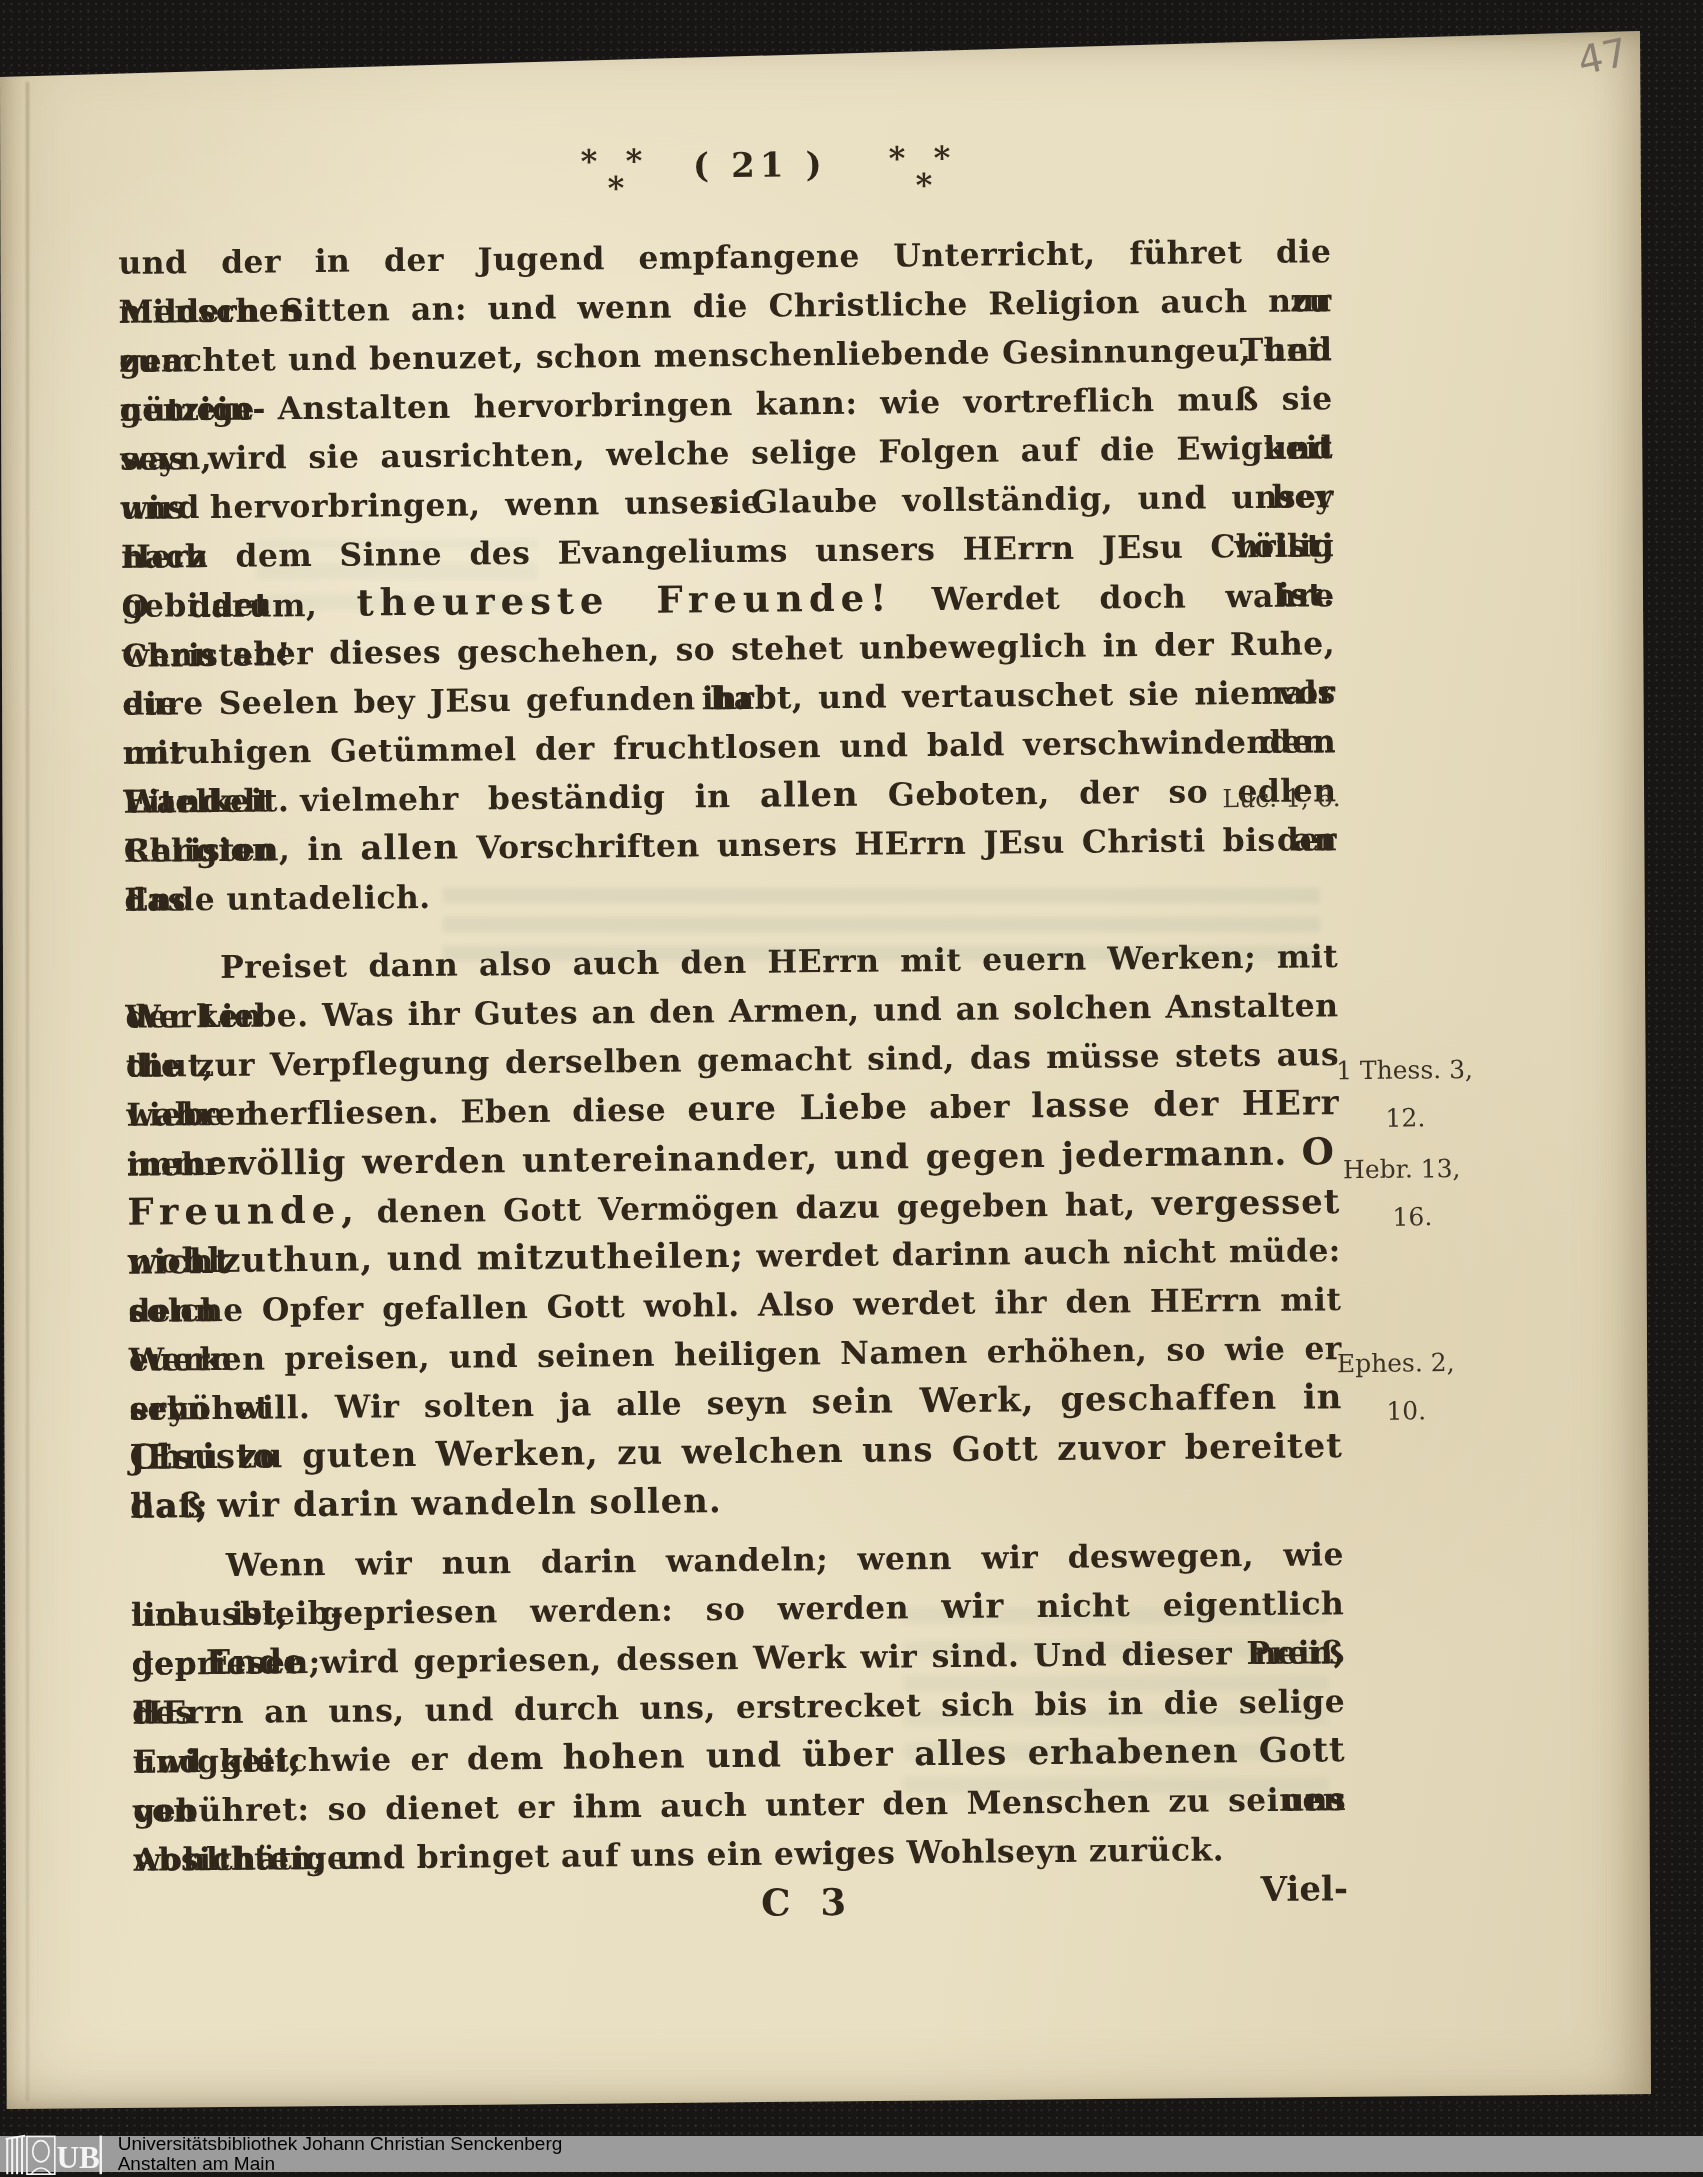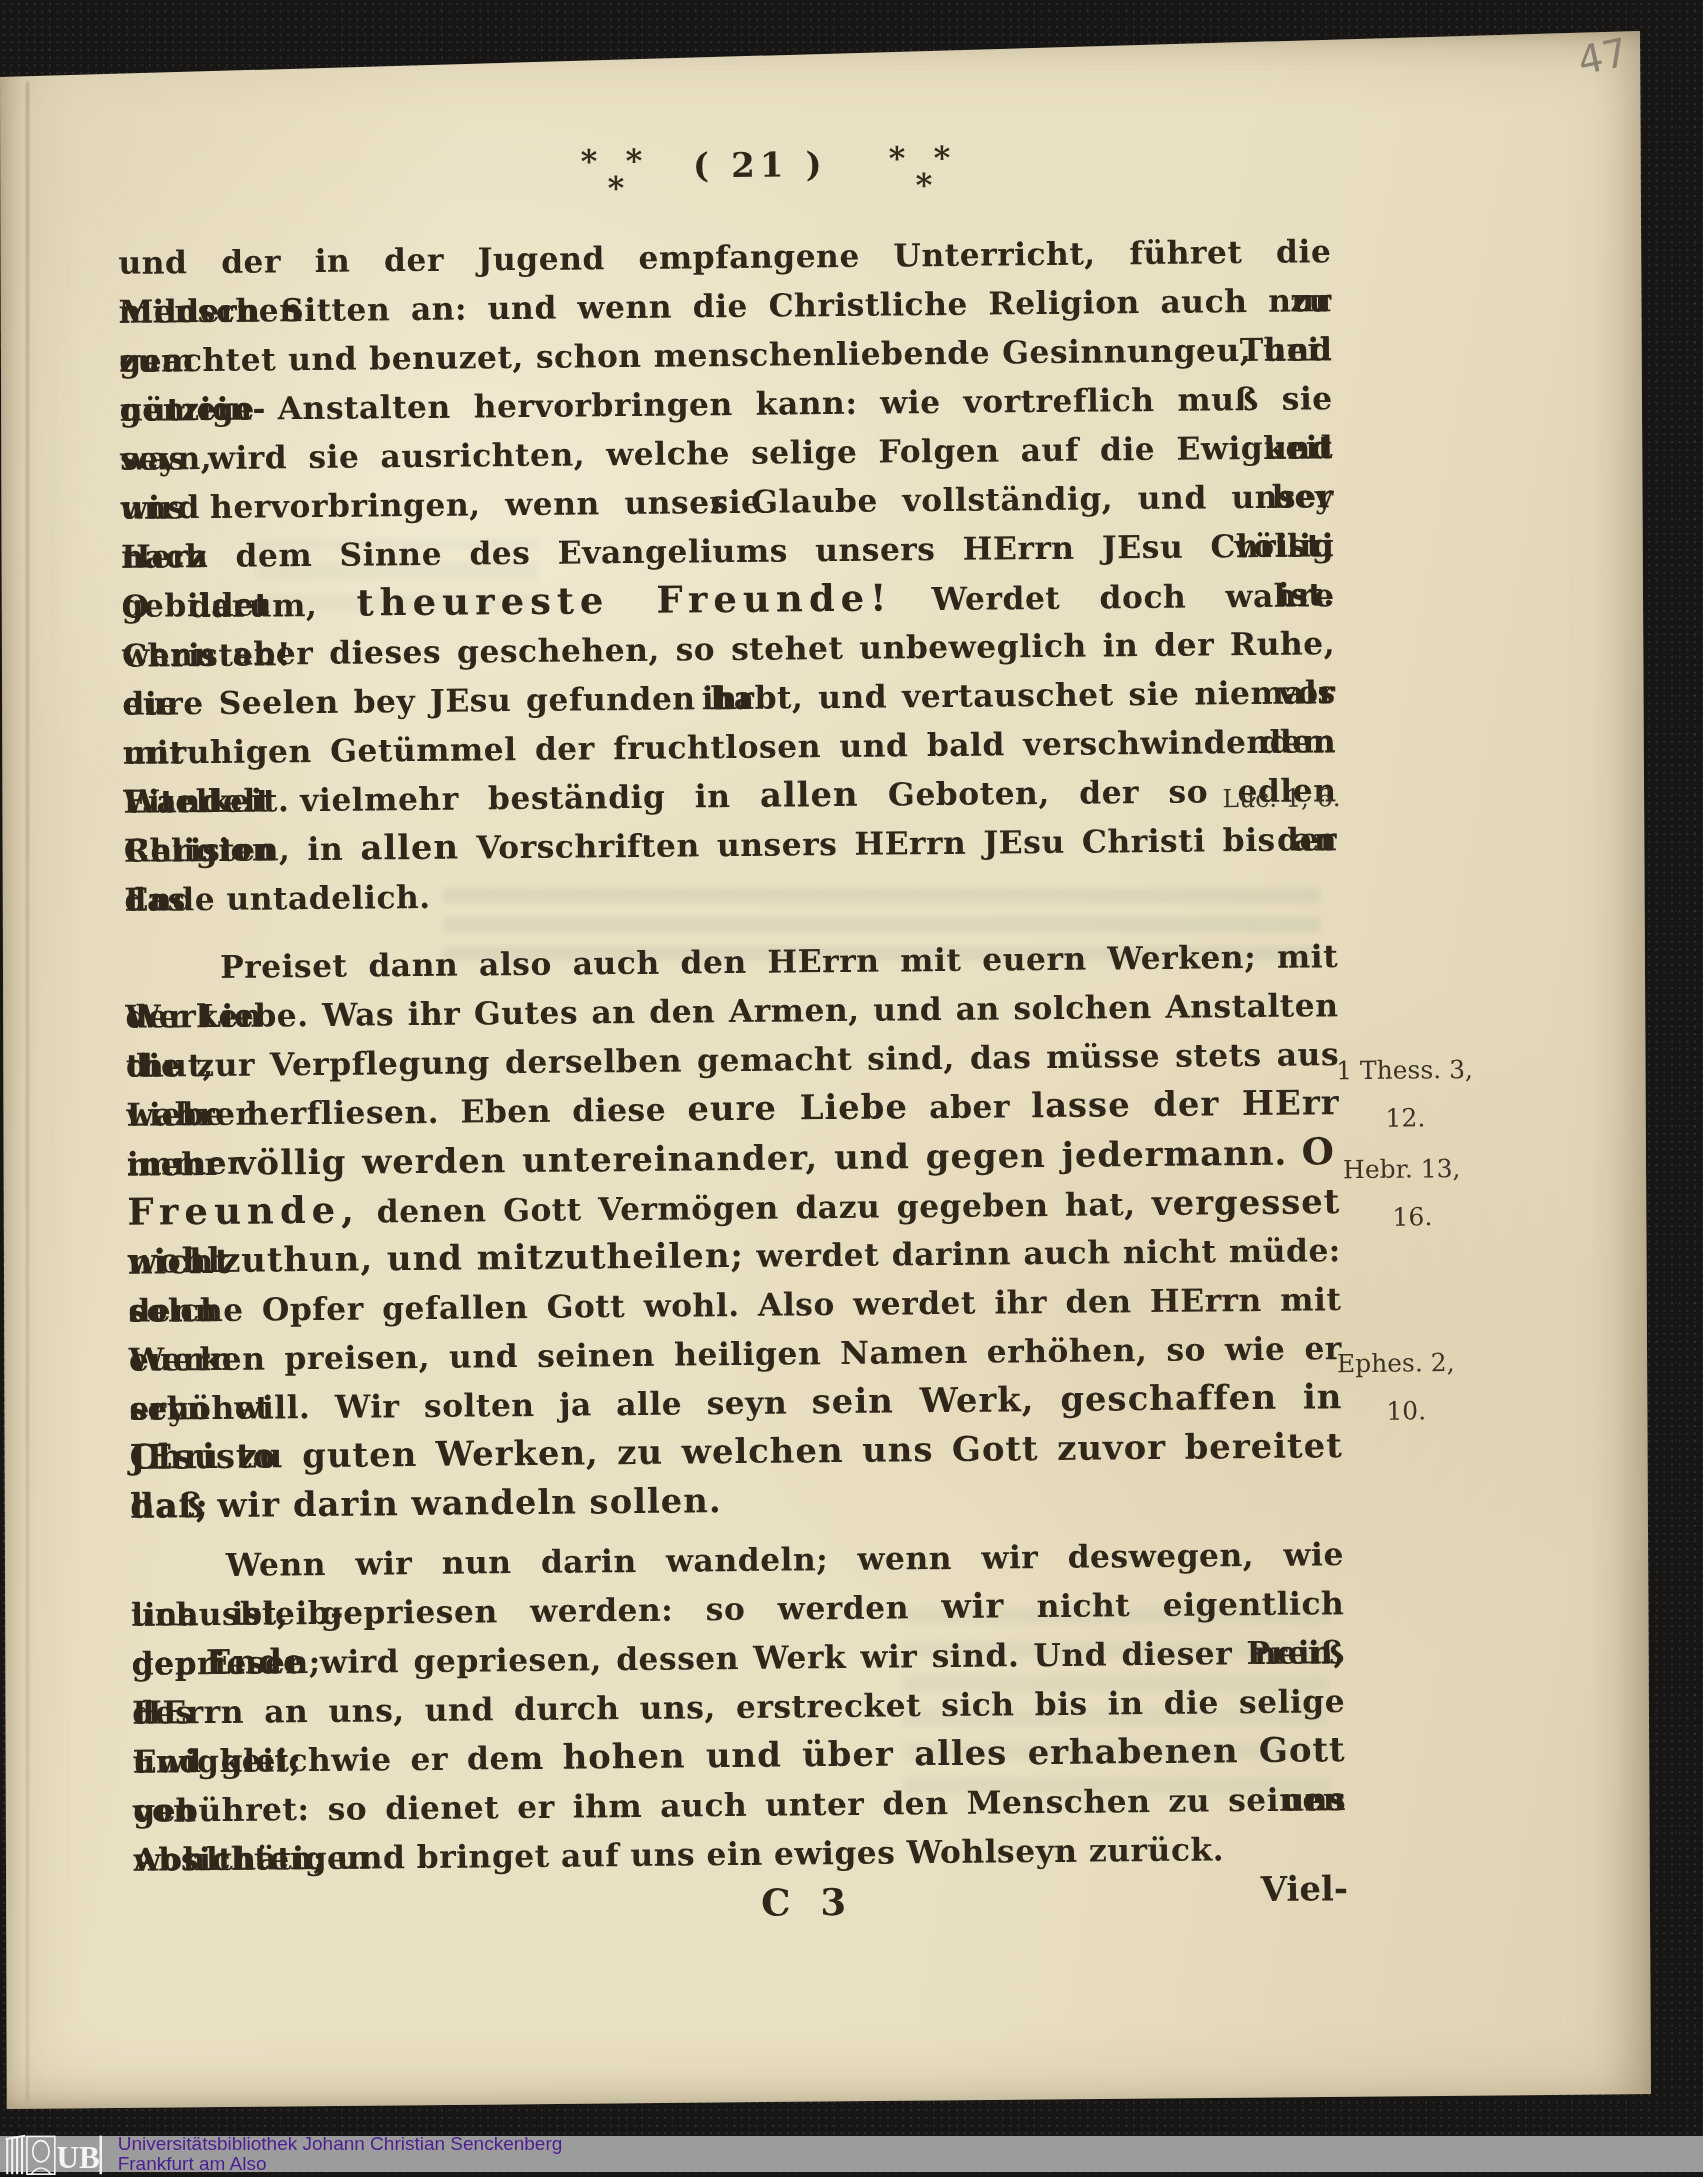--- a/index.html
+++ b/index.html
@@ -77,21 +77,21 @@
     position:absolute;left:1578px;top:34px;font-family:"DejaVu Sans",sans-serif;
     font-size:39px;color:#8b8173;transform:rotate(-12deg);font-weight:400;
   }
   
   .banner{
     position:absolute;left:0;top:2136px;width:1704px;height:36px;
     background:#9c9c9c;display:flex;align-items:center;z-index:5;
   }
   .logo{width:104px;height:41px;margin-left:1.7px;flex:0 0 auto;}
   .stamp-text{
-    margin-left:12px;color:#4c1d95;font-family:"Liberation Sans",sans-serif;
+    margin-left:12px;color:#000000;font-family:"Liberation Sans",sans-serif;
     font-size:19px;line-height:20.4px;font-weight:400;
   }
 </style>
 </head>
 <body>
 
 <div class="paper">
   <div class="crease"></div>
   <div class="smudge s1"></div>
   <div class="smudge s2"></div>
@@ -186,16 +186,16 @@
     <g stroke="#f4f4f4" stroke-width="2" fill="none">
       <rect x="28" y="3" width="34" height="46"></rect>
       <ellipse cx="45" cy="21" rx="10" ry="13"></ellipse>
       <path d="M33 49 Q45 34 57 49"></path>
     </g>
     <text x="64" y="41" font-family="Liberation Serif, serif" font-size="38" font-weight="bold" fill="#f4f4f4">UB</text>
     <path d="M118 2 V49" stroke="#f4f4f4" stroke-width="3"></path>
   </svg>
   <div class="stamp-text">
     <div>Universitätsbibliothek Johann Christian Senckenberg</div>
-    <div>Frankfurt am Also</div>
+    <div>Anstalten am Main</div>
   </div>
 </div>
 
 
 </body></html>

